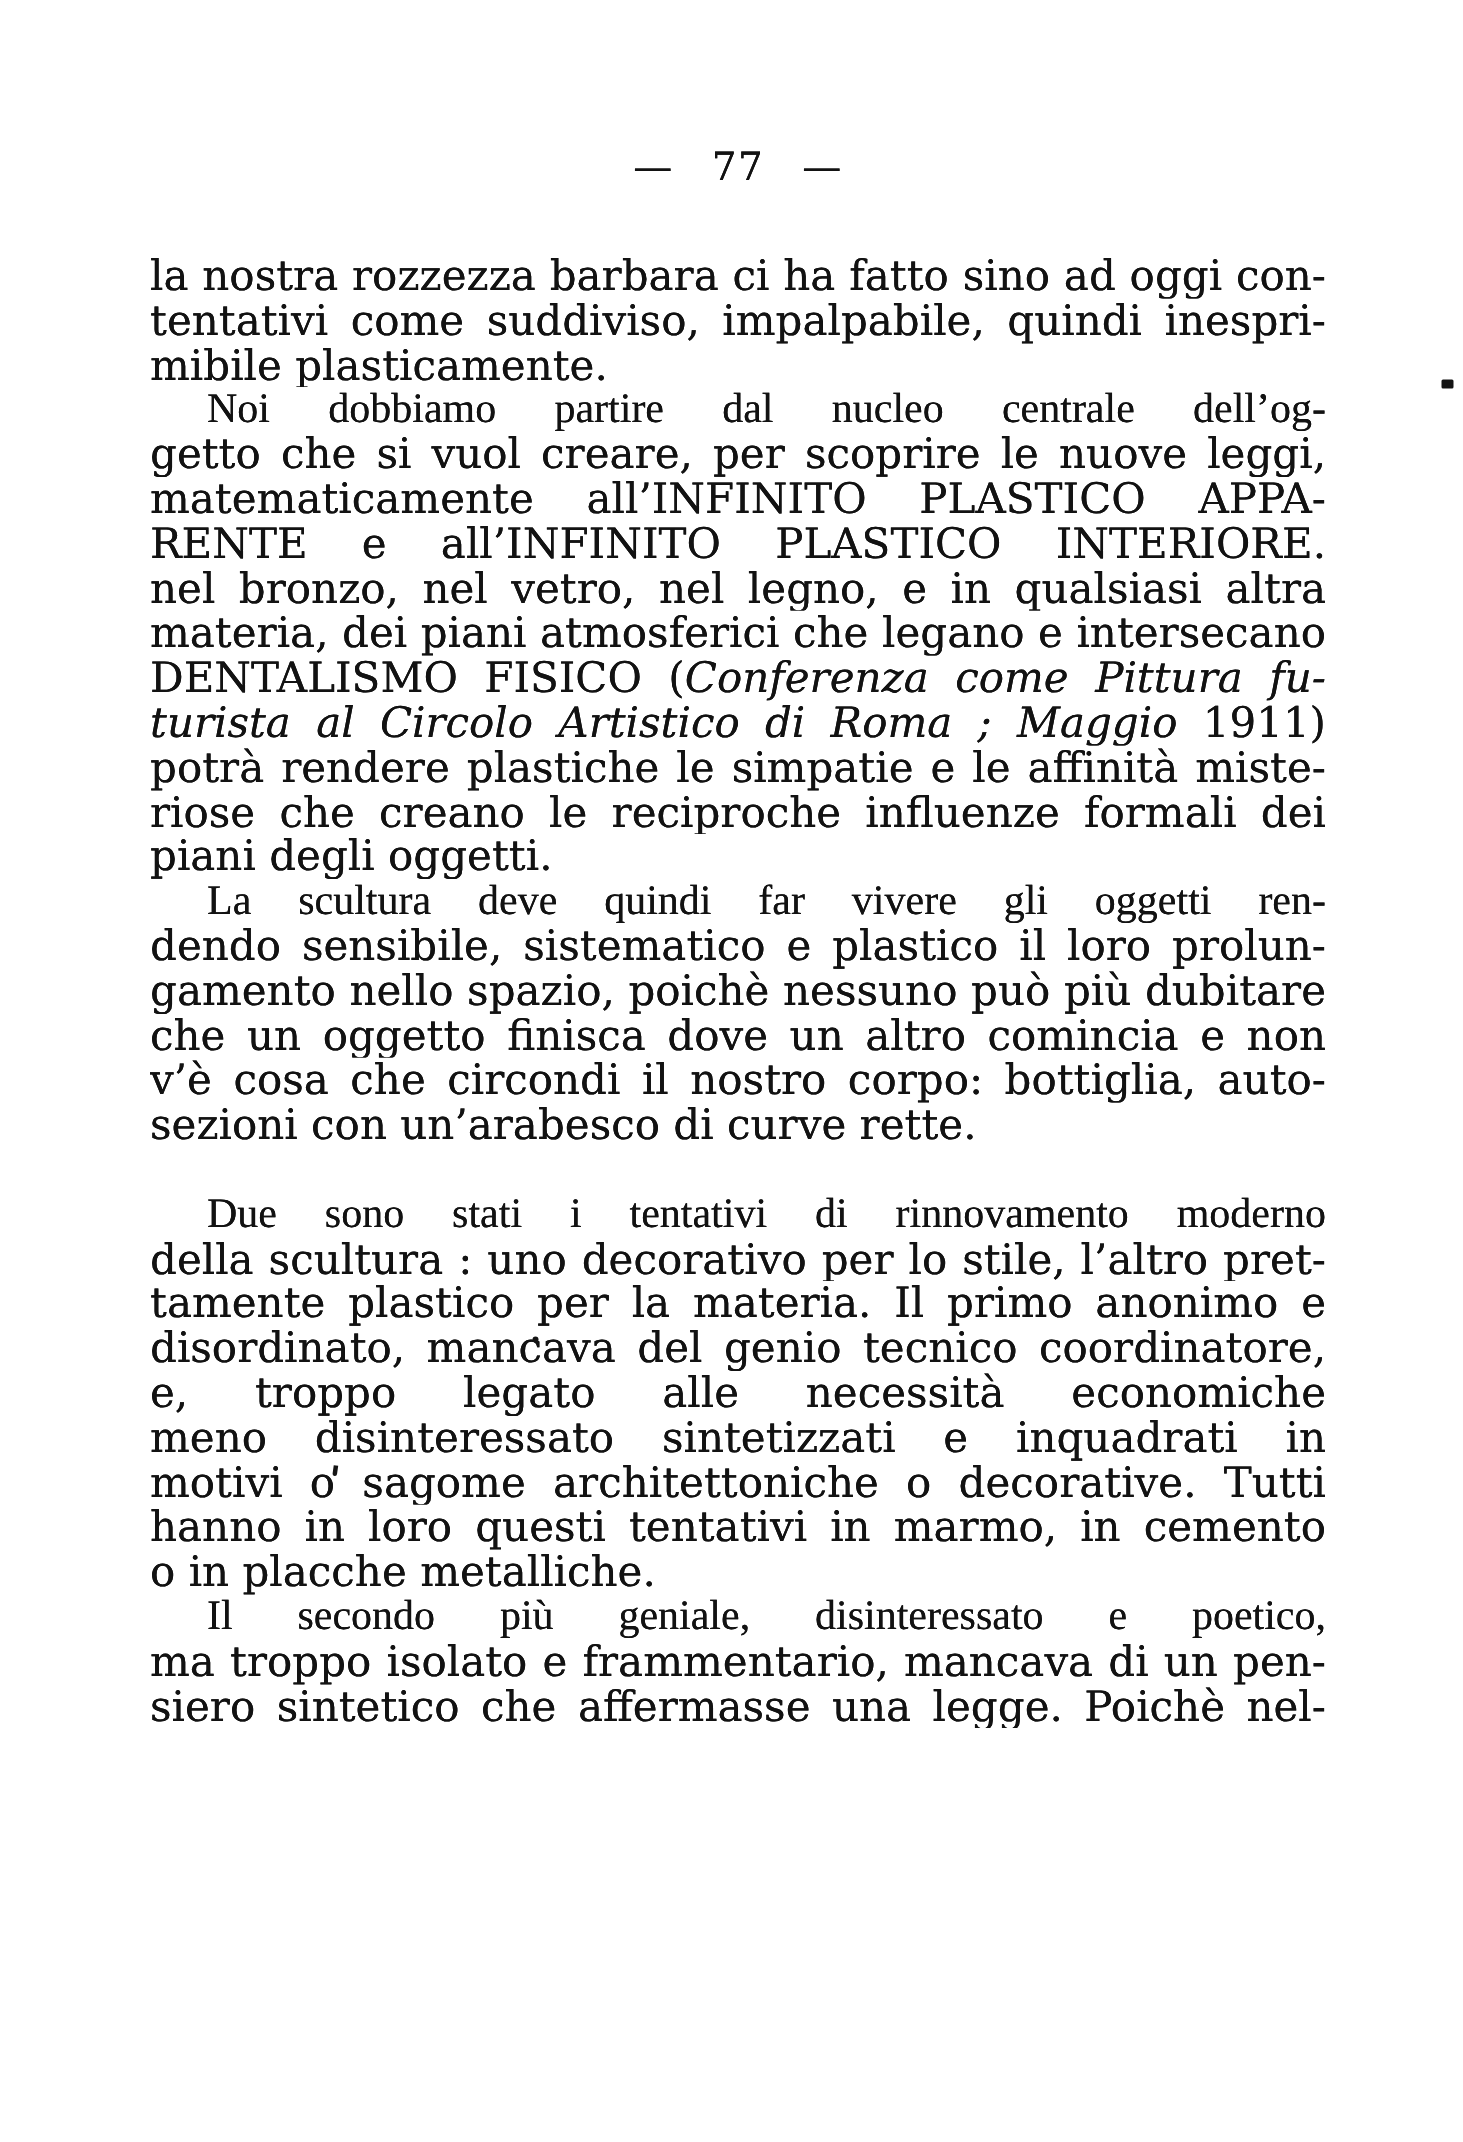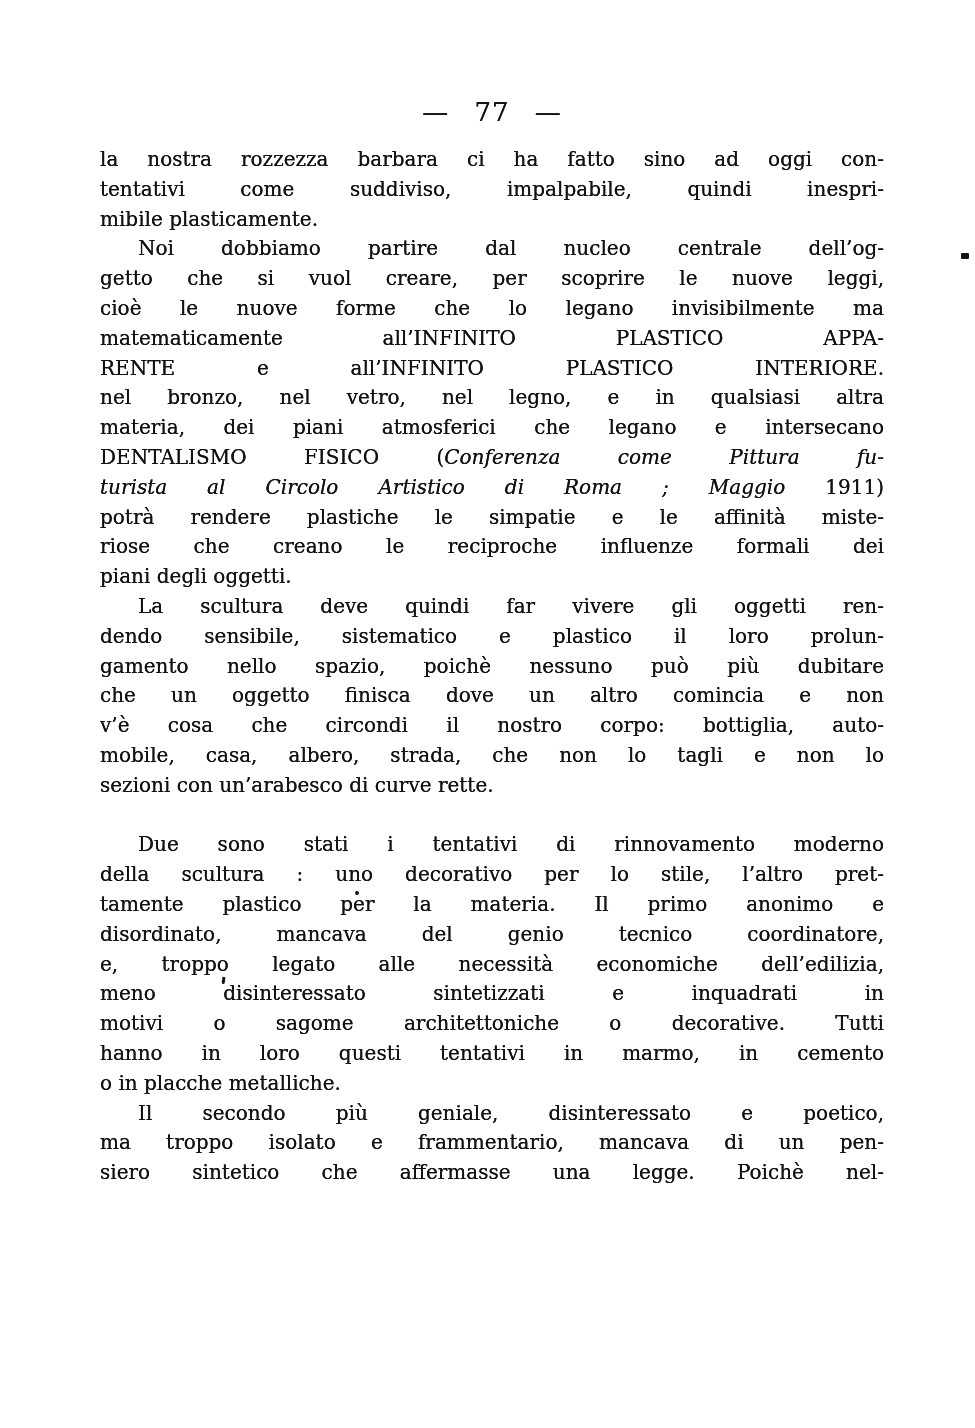--- a/index.html
+++ b/index.html
@@ -24,39 +24,40 @@
     width: 784px;
     text-align: center;
     font-size: 26px;
     line-height: 30px;
     word-spacing: 16px;
     letter-spacing: 1px;
     text-shadow: 0 0 0.4px currentColor;
   }
   .text-block {
     position: absolute;
-    top: 104px;
+    top: 128px;
     left: 100px;
     width: 784px;
-    font-size: 20px;
+    font-size: 28px;
     text-shadow: 0 0 0.4px currentColor;
   }
   .line {
     line-height: 29.8px;
     max-height: 29.8px;
     overflow: hidden;
     text-align: justify;
     text-align-last: justify;
     white-space: normal;
   }
   .line.end {
     text-align-last: left;
   }
   .line.indent {
     text-indent: 38px;
+    font-family: Liberation Serif, serif;
   }
   .line.blank {
     height: 29.8px;
   }
   .it {
     font-style: italic;
   }
   .speck {
     position: absolute;
     background: #141414;
@@ -71,36 +72,34 @@
 <div class="page">
 
   <div class="page-header">— 77 —</div>
 
   <div class="text-block">
       <div class="line"><span>la nostra rozzezza barbara ci ha fatto sino ad oggi con-</span></div>
       <div class="line"><span>tentativi come suddiviso, impalpabile, quindi inespri-</span></div>
       <div class="line end"><span>mibile plasticamente.</span></div>
       <div class="line indent"><span>Noi dobbiamo partire dal nucleo centrale dell’og-</span></div>
       <div class="line"><span>getto che si vuol creare, per scoprire le nuove leggi,</span></div>
-      <div class="line"><span>cioè le nuove forme che lo legano invisibilmente ma</span></div>
       <div class="line"><span>matematicamente all’INFINITO PLASTICO APPA-</span></div>
       <div class="line"><span>RENTE e all’INFINITO PLASTICO INTERIORE.</span></div>
       <div class="line"><span>nel bronzo, nel vetro, nel legno, e in qualsiasi altra</span></div>
       <div class="line"><span>materia, dei piani atmosferici che legano e intersecano</span></div>
       <div class="line"><span>DENTALISMO FISICO (</span><span class="it">Conferenza come Pittura fu-</span></div>
       <div class="line"><span class="it">turista al Circolo Artistico di Roma ; Maggio </span><span>1911)</span></div>
       <div class="line"><span>potrà rendere plastiche le simpatie e le affinità miste-</span></div>
       <div class="line"><span>riose che creano le reciproche influenze formali dei</span></div>
       <div class="line end"><span>piani degli oggetti.</span></div>
       <div class="line indent"><span>La scultura deve quindi far vivere gli oggetti ren-</span></div>
       <div class="line"><span>dendo sensibile, sistematico e plastico il loro prolun-</span></div>
       <div class="line"><span>gamento nello spazio, poichè nessuno può più dubitare</span></div>
       <div class="line"><span>che un oggetto finisca dove un altro comincia e non</span></div>
       <div class="line"><span>v’è cosa che circondi il nostro corpo: bottiglia, auto-</span></div>
-      <div class="line"><span>mobile, casa, albero, strada, che non lo tagli e non lo</span></div>
       <div class="line end"><span>sezioni con un’arabesco di curve rette.</span></div>
       <div class="line blank"></div>
       <div class="line indent"><span>Due sono stati i tentativi di rinnovamento moderno</span></div>
       <div class="line"><span>della scultura : uno decorativo per lo stile, l’altro pret-</span></div>
       <div class="line"><span>tamente plastico per la materia. Il primo anonimo e</span></div>
       <div class="line"><span>disordinato, mancava del genio tecnico coordinatore,</span></div>
       <div class="line"><span>e, troppo legato alle necessità economiche dell’edilizia,</span></div>
       <div class="line"><span>meno disinteressato sintetizzati e inquadrati in</span></div>
       <div class="line"><span>motivi o sagome architettoniche o decorative. Tutti</span></div>
       <div class="line"><span>hanno in loro questi tentativi in marmo, in cemento</span></div>

